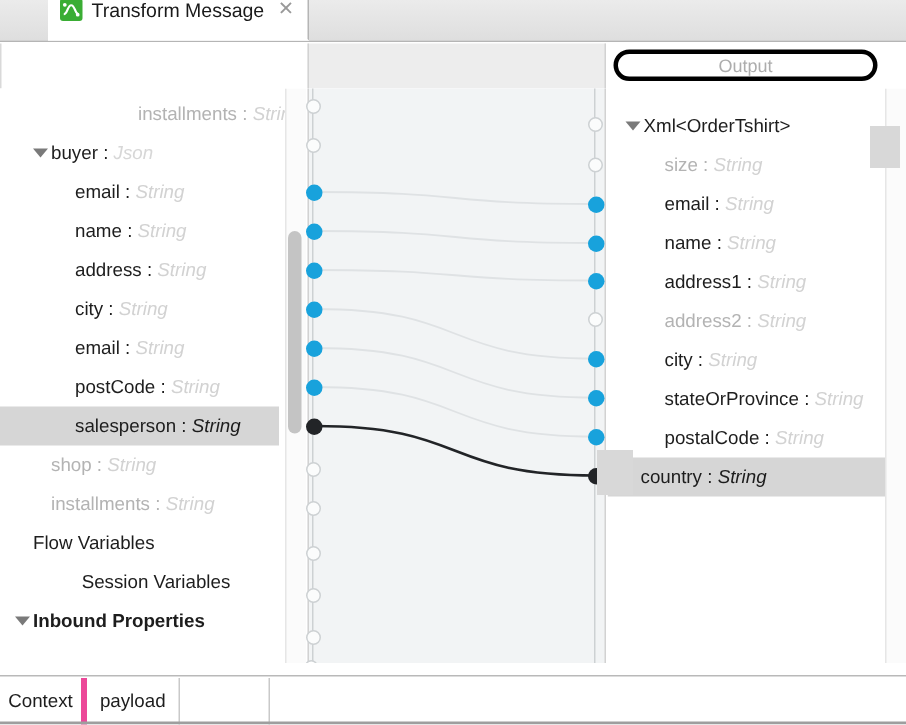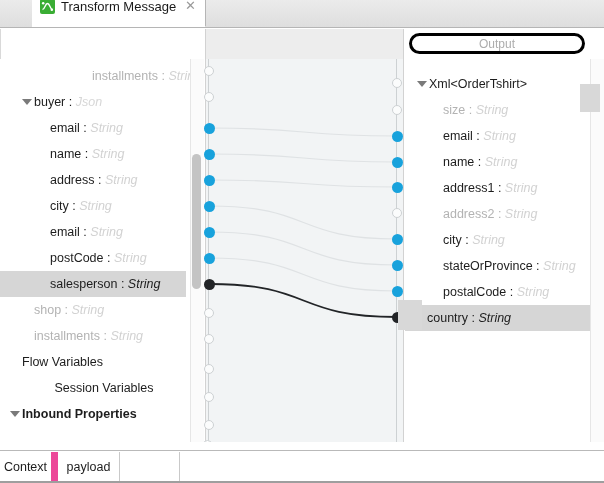--- a/index.html
+++ b/index.html
@@ -139,21 +139,21 @@
   }
   .btab-strip {
     position:absolute; left:0; top:8px; width:604px; height:33px;
     border-top:1px solid #b9b9b9;
   }
   .btab {
     position:absolute; top:1px; height:32px; line-height:30px;
     font-size:12.5px; color:#1d1d1d; text-align:center;
     background:#fff;
   }
-  .btab.b1 { left:0; width:58px; border-right:7px solid #ec4899; }
+  .btab.b1 { left:0; width:58px; border-right:4px solid #ec4899; }
   .btab.b2 { left:58px; width:62px; border-right:1px solid #c9c9c9; }
   .btab.b3 { left:120px; width:60px; border-right:1px solid #c9c9c9; }
   .hsbar-wrap {
     position:absolute; left:0; top:442px; width:190px; height:10px;
   }
   .edge-circle {
     position:absolute; width:9px; height:9px; border-radius:50%;
     background:#fff; border:1.5px solid #cdd1d3;
   }
   .botline {

